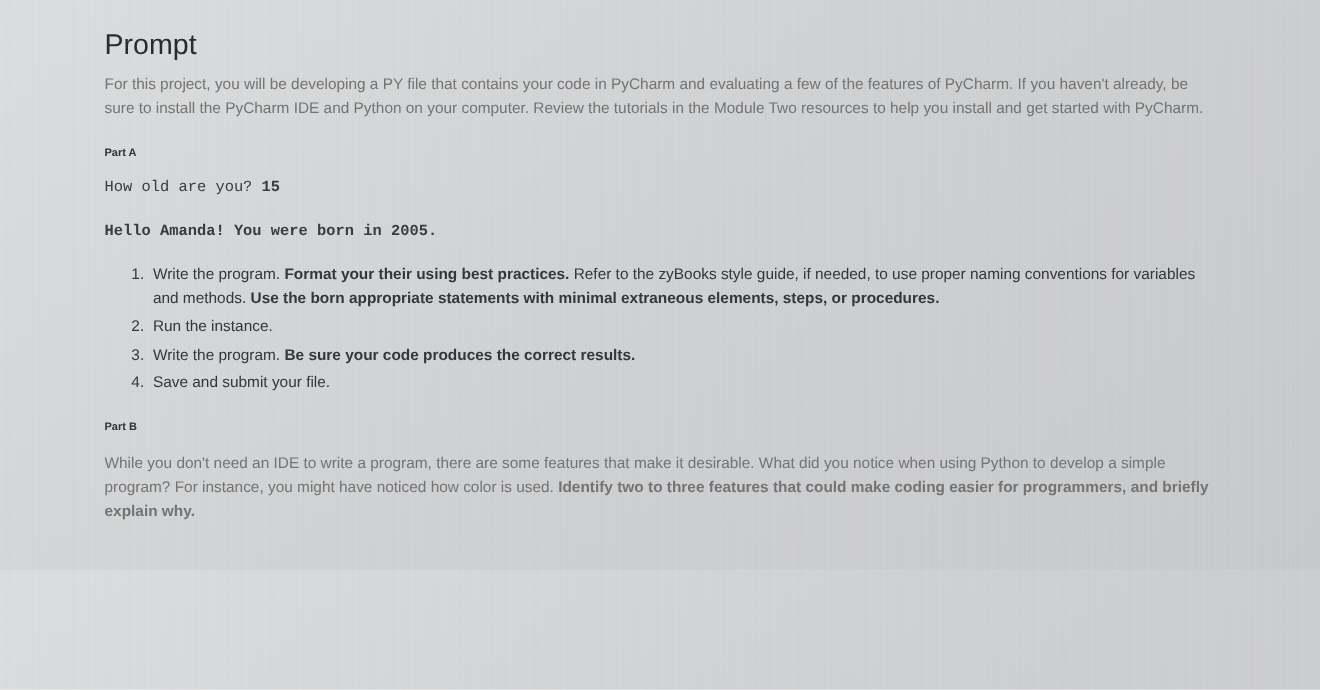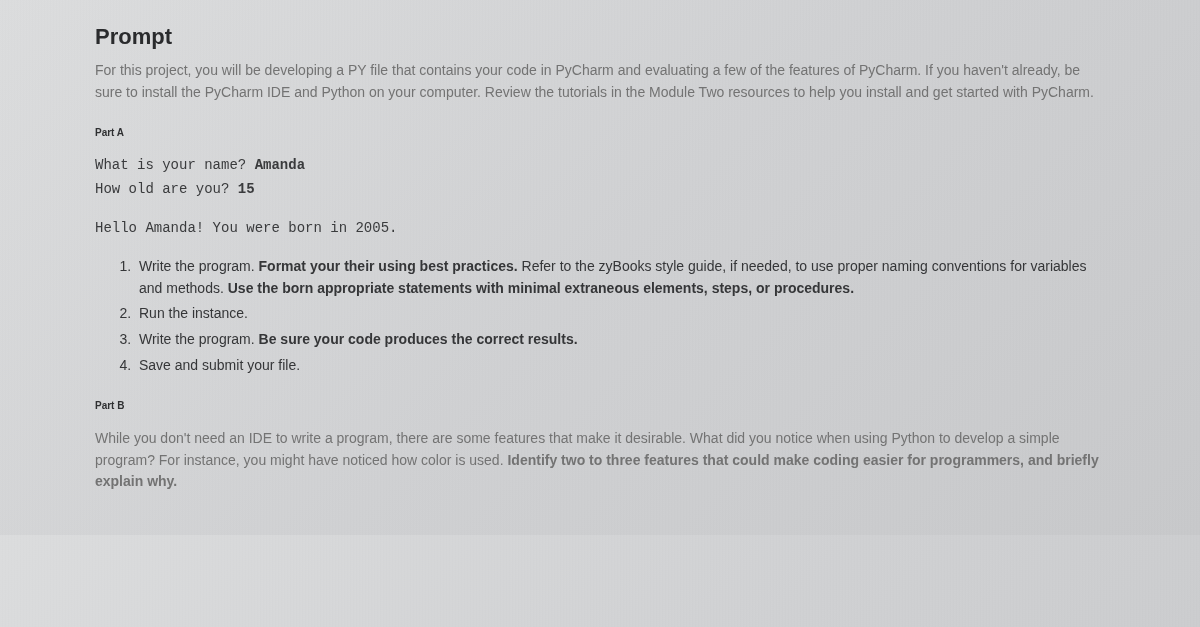--- a/index.html
+++ b/index.html
@@ -32,22 +32,22 @@
         rgba(0,0,0,0.015) 3px
       );
       pointer-events: none;
       z-index: 1;
     }
     .content {
       position: relative;
       z-index: 2;
     }
     h2 {
-      font-size: 22px;
-      font-weight: 700;
+      font-size: 26px;
+      font-weight: 400;
       color: #2a2b2d;
       margin-bottom: 6px;
     }
     h3 {
       font-size: 10px;
       font-weight: 700;
       color: #2f3032;
       margin-top: 22px;
       margin-bottom: 14px;
     }
@@ -85,26 +85,23 @@
 
 <div class="content">
 
   <h2>Prompt</h2>
   <p>For this project, you will be developing a PY file that contains your code in PyCharm and evaluating a few of the features of PyCharm. If you haven't already, be sure to install the PyCharm IDE and Python on your computer. Review the tutorials in the Module Two resources to help you install and get started with PyCharm.</p>
 
   <h3>Part A</h3>
 
   <div class="mono-block">
     <div class="mono">
-      <span>What is your name? </span><span class="bold">Amanda</span>
-    </div>
-    <div class="mono">
       <span>How old are you? </span><span class="bold">15</span>
     </div>
-    <div class="mono" style="margin-top:18px;">Hello Amanda! You were born in 2005.</div>
+    <div class="mono" style="margin-top:18px;font-weight:bold;">Hello Amanda! You were born in 2005.</div>
   </div>
 
   <ol>
     <li>
       <span>Write the program. </span><span class="b">Format your their using best practices.</span><span> Refer to the zyBooks style guide, if needed, to use proper naming conventions for variables and methods. </span><span class="b">Use the born appropriate statements with minimal extraneous elements, steps, or procedures.</span>
     </li>
     <li>
       <span>Run the instance.</span>
     </li>
     <li>

